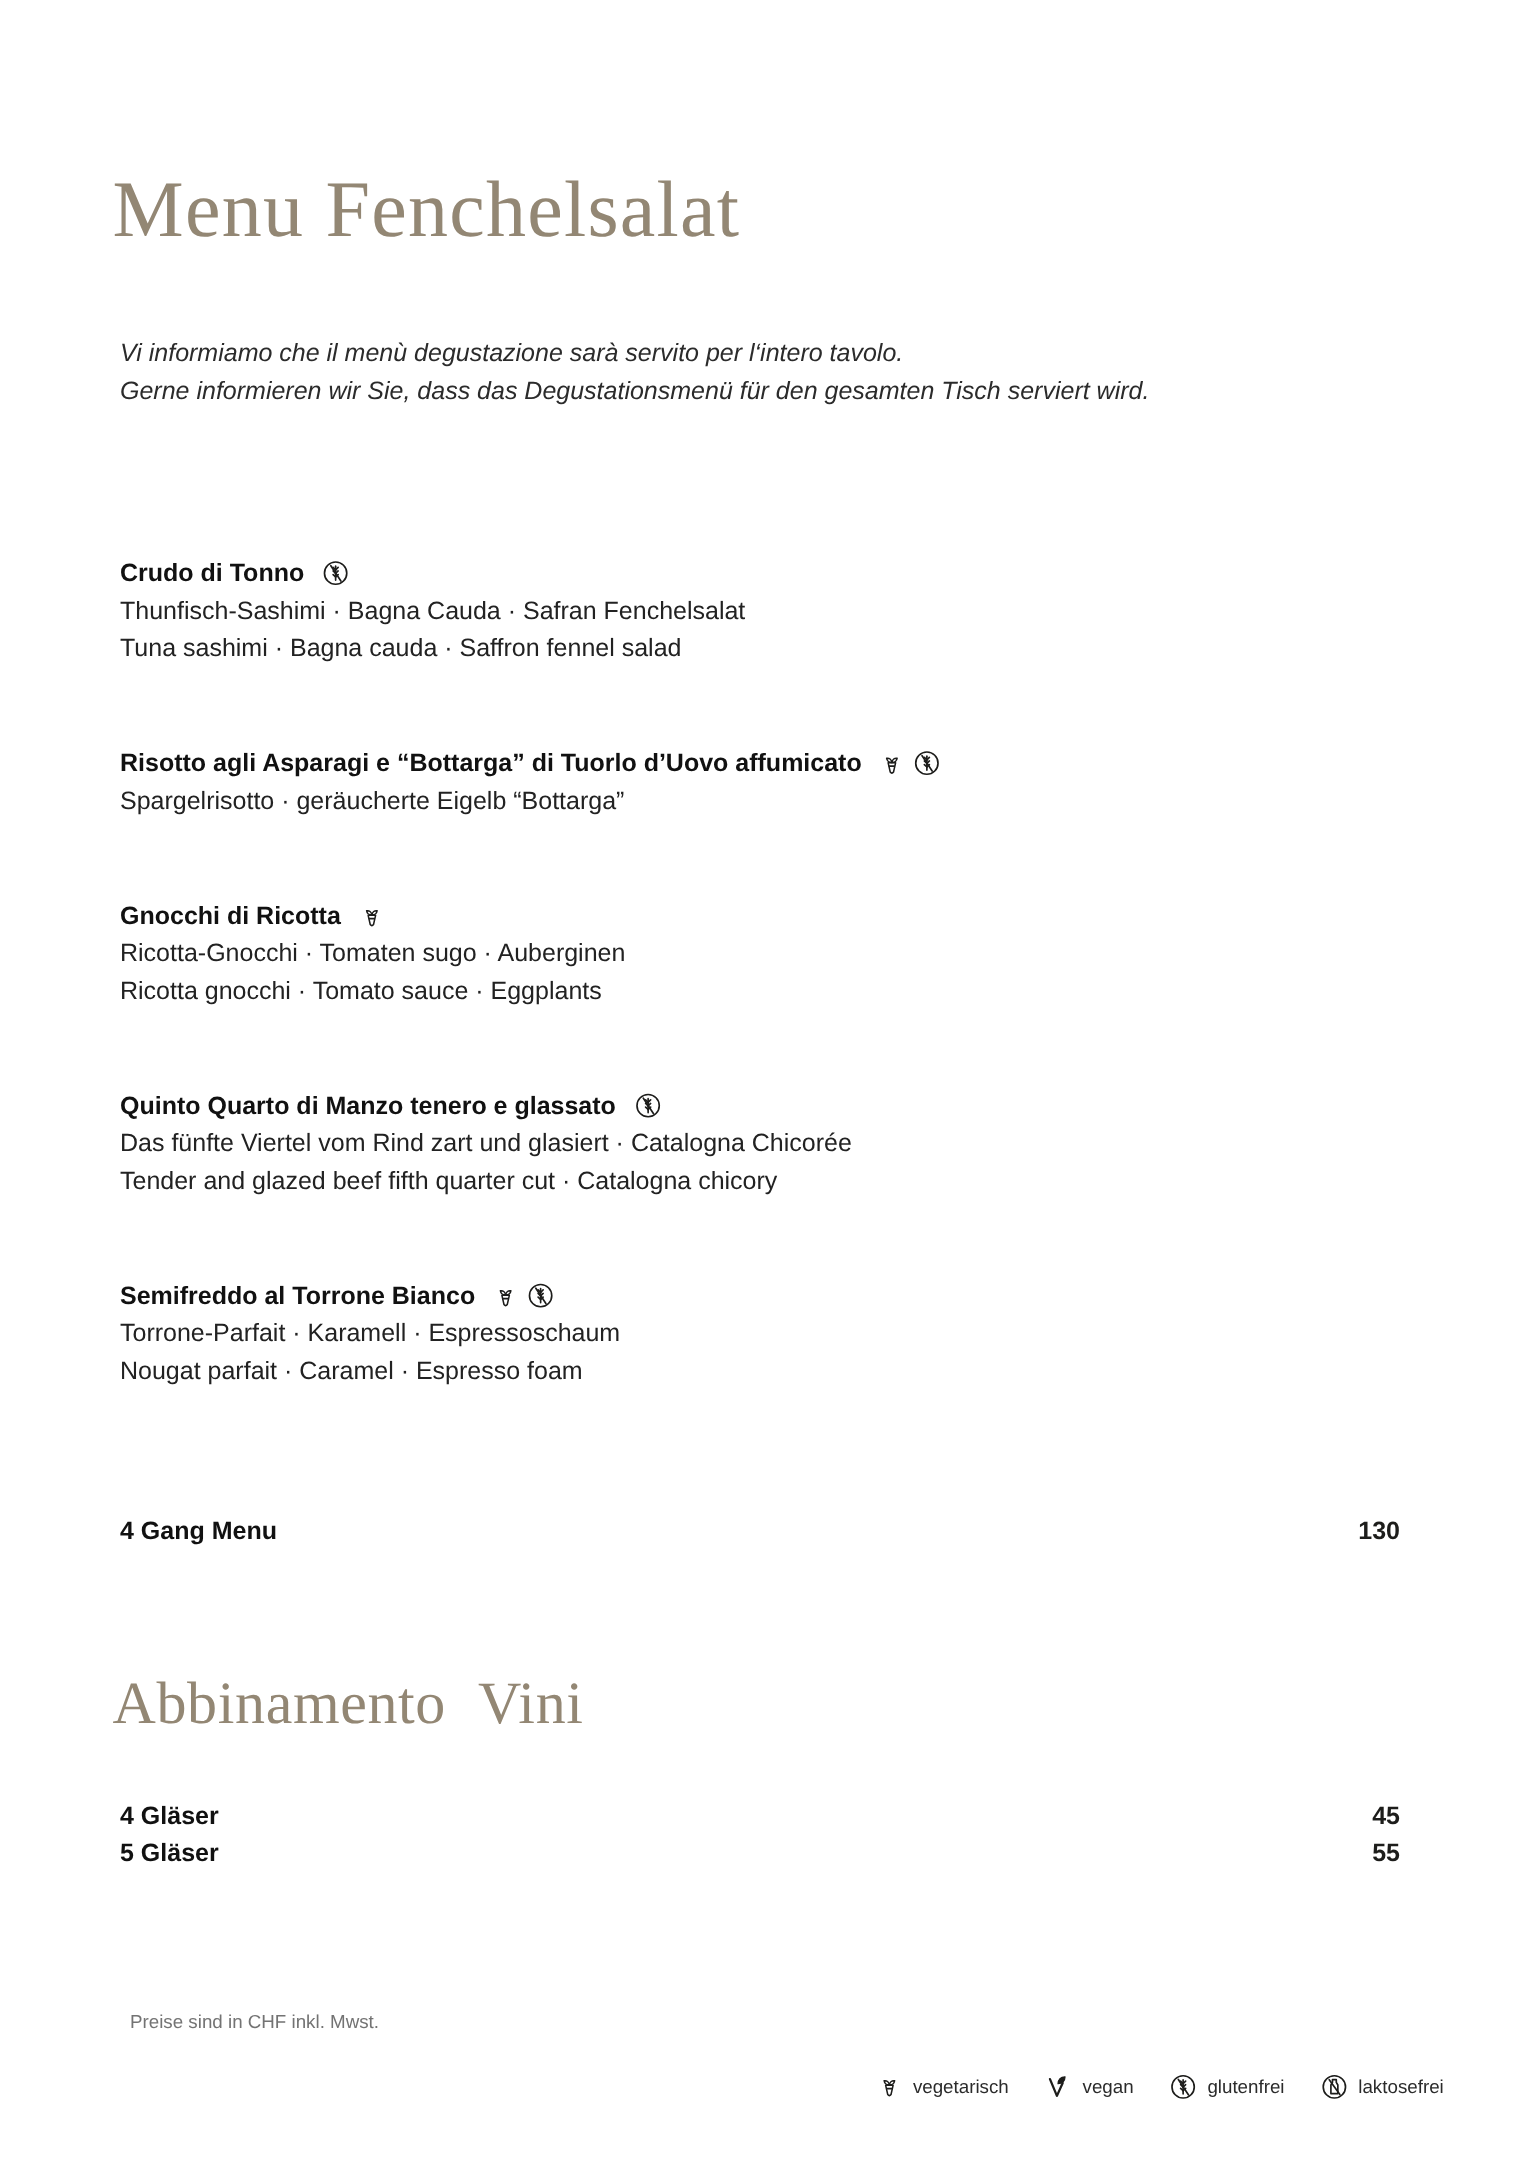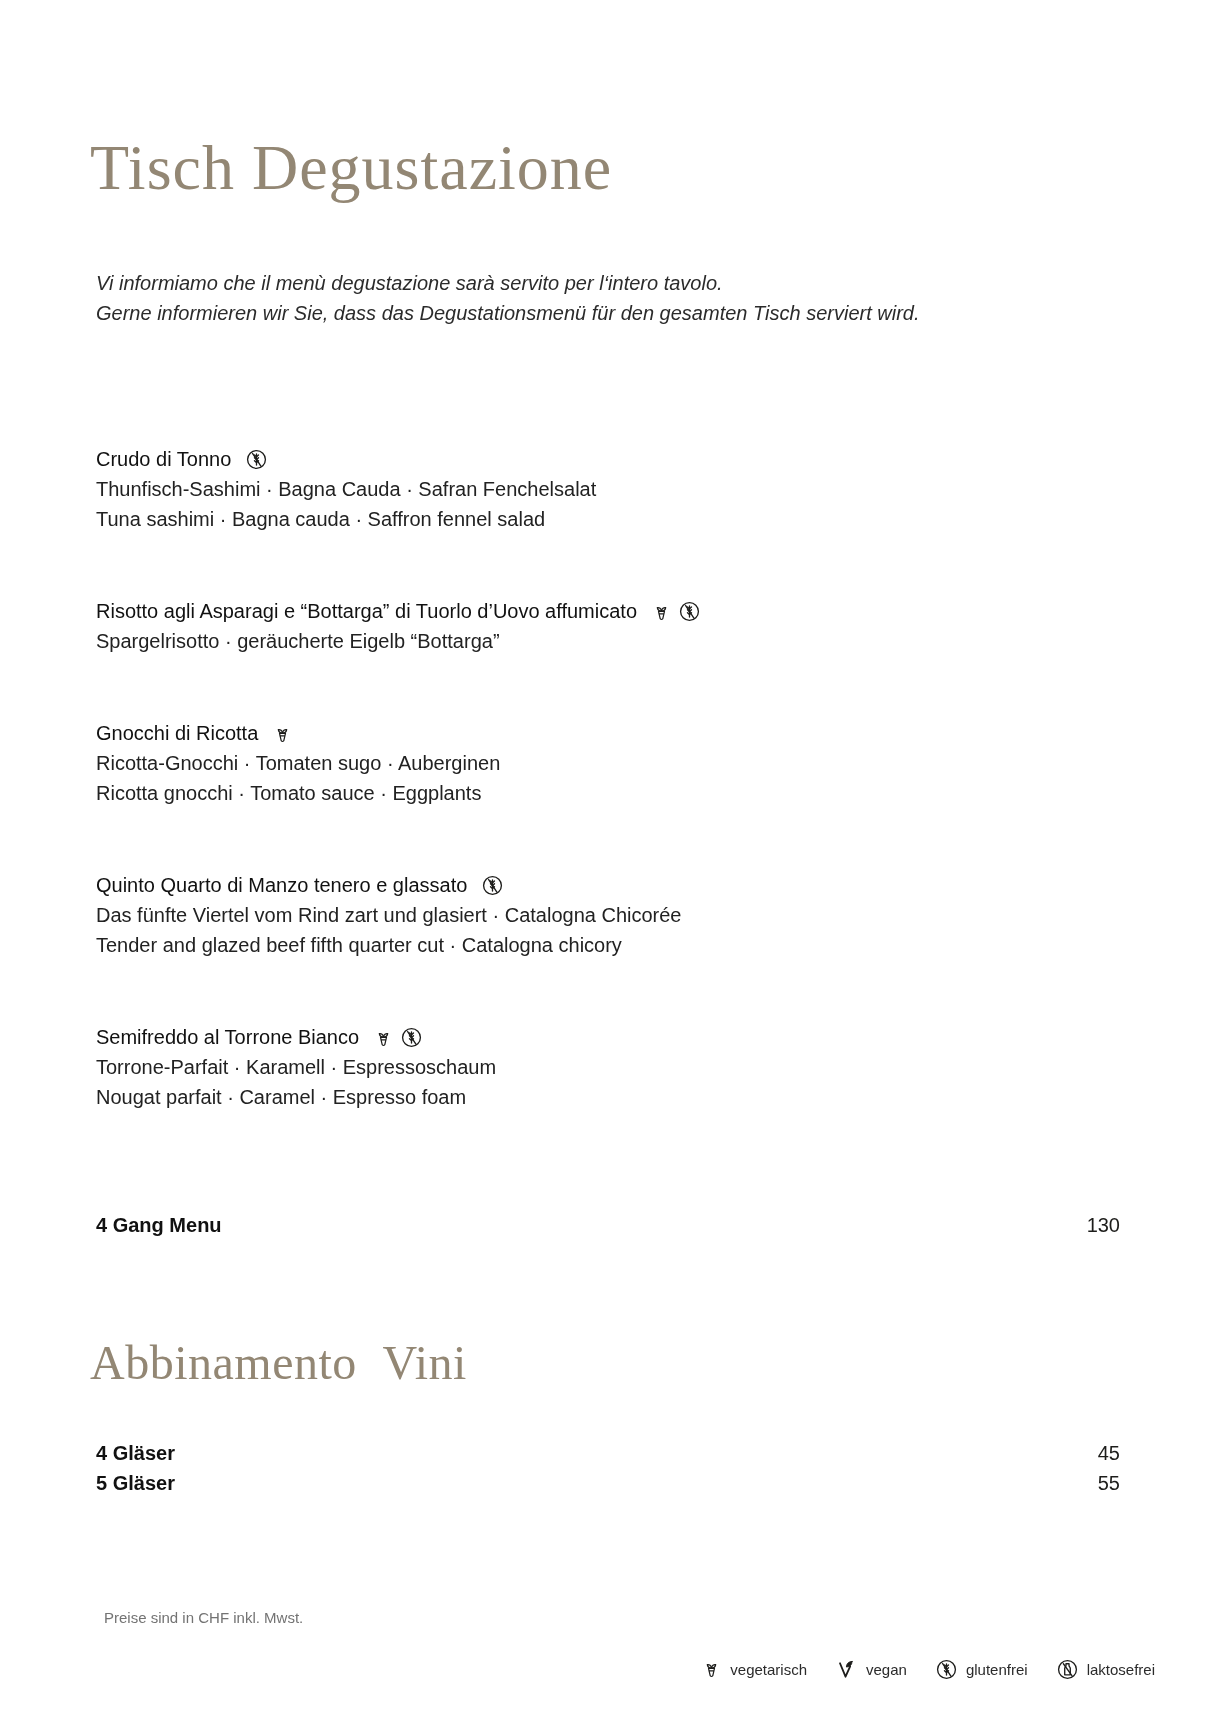--- a/index.html
+++ b/index.html
@@ -18,43 +18,43 @@
     color:#938774;
     margin:0;
     white-space:nowrap;
   }
   .h1{position:absolute;top:136px;left:90px;font-size:64px;line-height:64px;letter-spacing:1px;}
   .h2{position:absolute;top:1336px;left:90px;font-size:48px;line-height:53px;word-spacing:14px;letter-spacing:0.5px;}
   .intro{position:absolute;top:268px;left:96px;right:100px;font-style:italic;font-size:20px;line-height:30px;color:#2b2b2b;}
   .intro p{margin:0;}
   .courses{position:absolute;top:444px;left:96px;right:100px;}
   .course{margin:0 0 62px 0;}
-  .course-title{font-size:20px;line-height:30px;font-weight:400;color:#111;}
+  .course-title{font-size:20px;line-height:30px;font-weight:700;color:#111;}
   .course p{margin:0;font-size:20px;line-height:30px;color:#222;}
   .icon-row{display:inline-block;margin-left:14px;}
   .diet-icon{display:inline-block;vertical-align:-5px;margin-right:6px;color:#1d1d1b;}
   .diet-icon svg{display:block;}
   .price-block{position:absolute;left:96px;right:102px;}
   .menu-prices{top:1210px;}
   .wine-prices{top:1438px;}
   .price-row{display:flex;justify-content:space-between;align-items:baseline;font-size:20px;line-height:30px;}
   .price-label{font-weight:700;color:#111;}
-  .price-value{font-weight:400;color:#1d1d1b;}
+  .price-value{font-weight:700;color:#1d1d1b;}
   .footer-note{position:absolute;top:1608px;left:104px;font-size:15px;line-height:20px;color:#737373;}
   .legend{position:absolute;top:1653px;right:67px;display:flex;align-items:center;gap:28px;height:32px;}
   .legend-item{display:flex;align-items:center;gap:8px;}
   .legend-item .diet-icon{vertical-align:0;margin-right:0;}
   .legend-label{font-size:15px;color:#2b2b2b;}
 </style>
 </head>
 <body>
 
 <div class="page">
 
-  <h1 class="serif-title h1">Tisch Degustazione</h1>
+  <h1 class="serif-title h1">Menu Fenchelsalat</h1>
 
   <div class="intro">
     <p>Vi informiamo che il menù degustazione sarà servito per l‘intero tavolo.</p>
     <p>Gerne informieren wir Sie, dass das Degustationsmenü für den gesamten Tisch serviert wird.</p>
   </div>
 
   <div class="courses" id="courses">
       <div class="course">
         <div class="course-title"><span>Crudo di Tonno</span><span class="icon-row"><span class="diet-icon"><svg viewBox="0 0 24 24" width="23" height="23" fill="none" stroke="currentColor" stroke-width="1.4" stroke-linecap="round">
                 <circle cx="12" cy="12" r="9.3"></circle>

